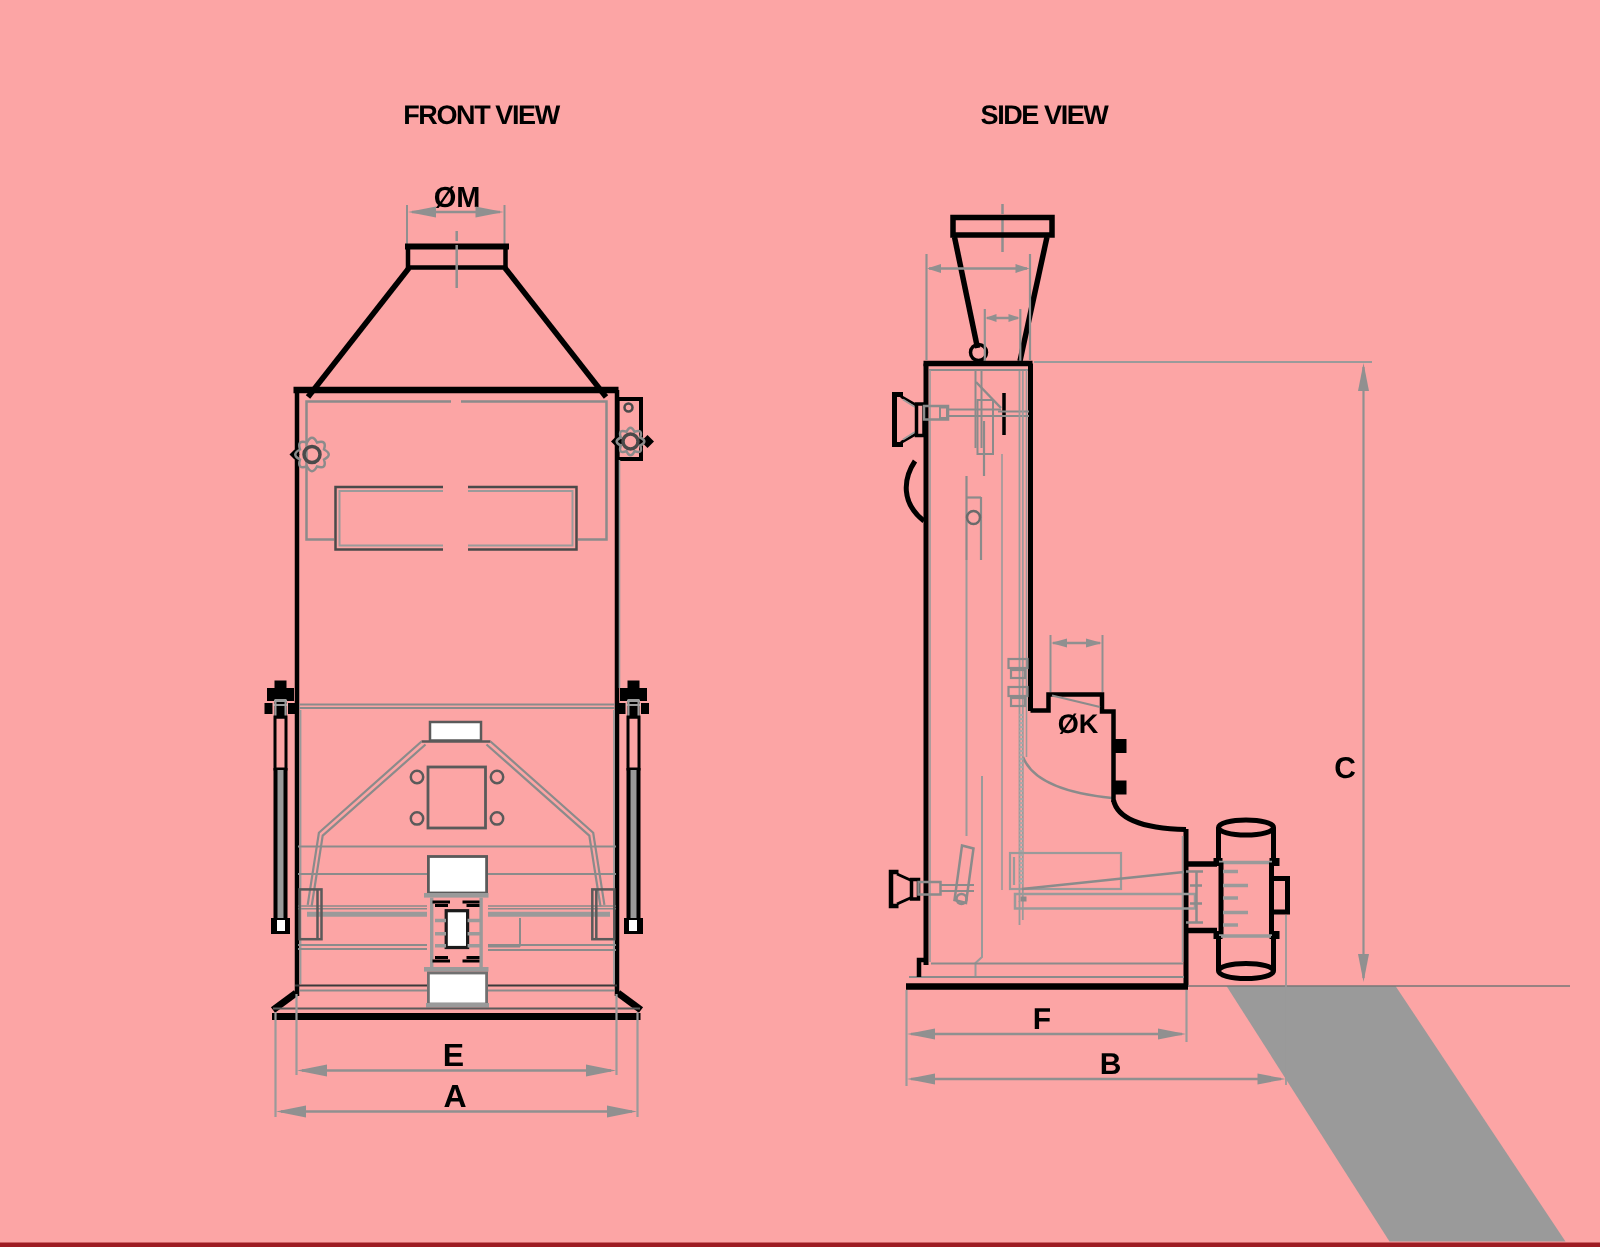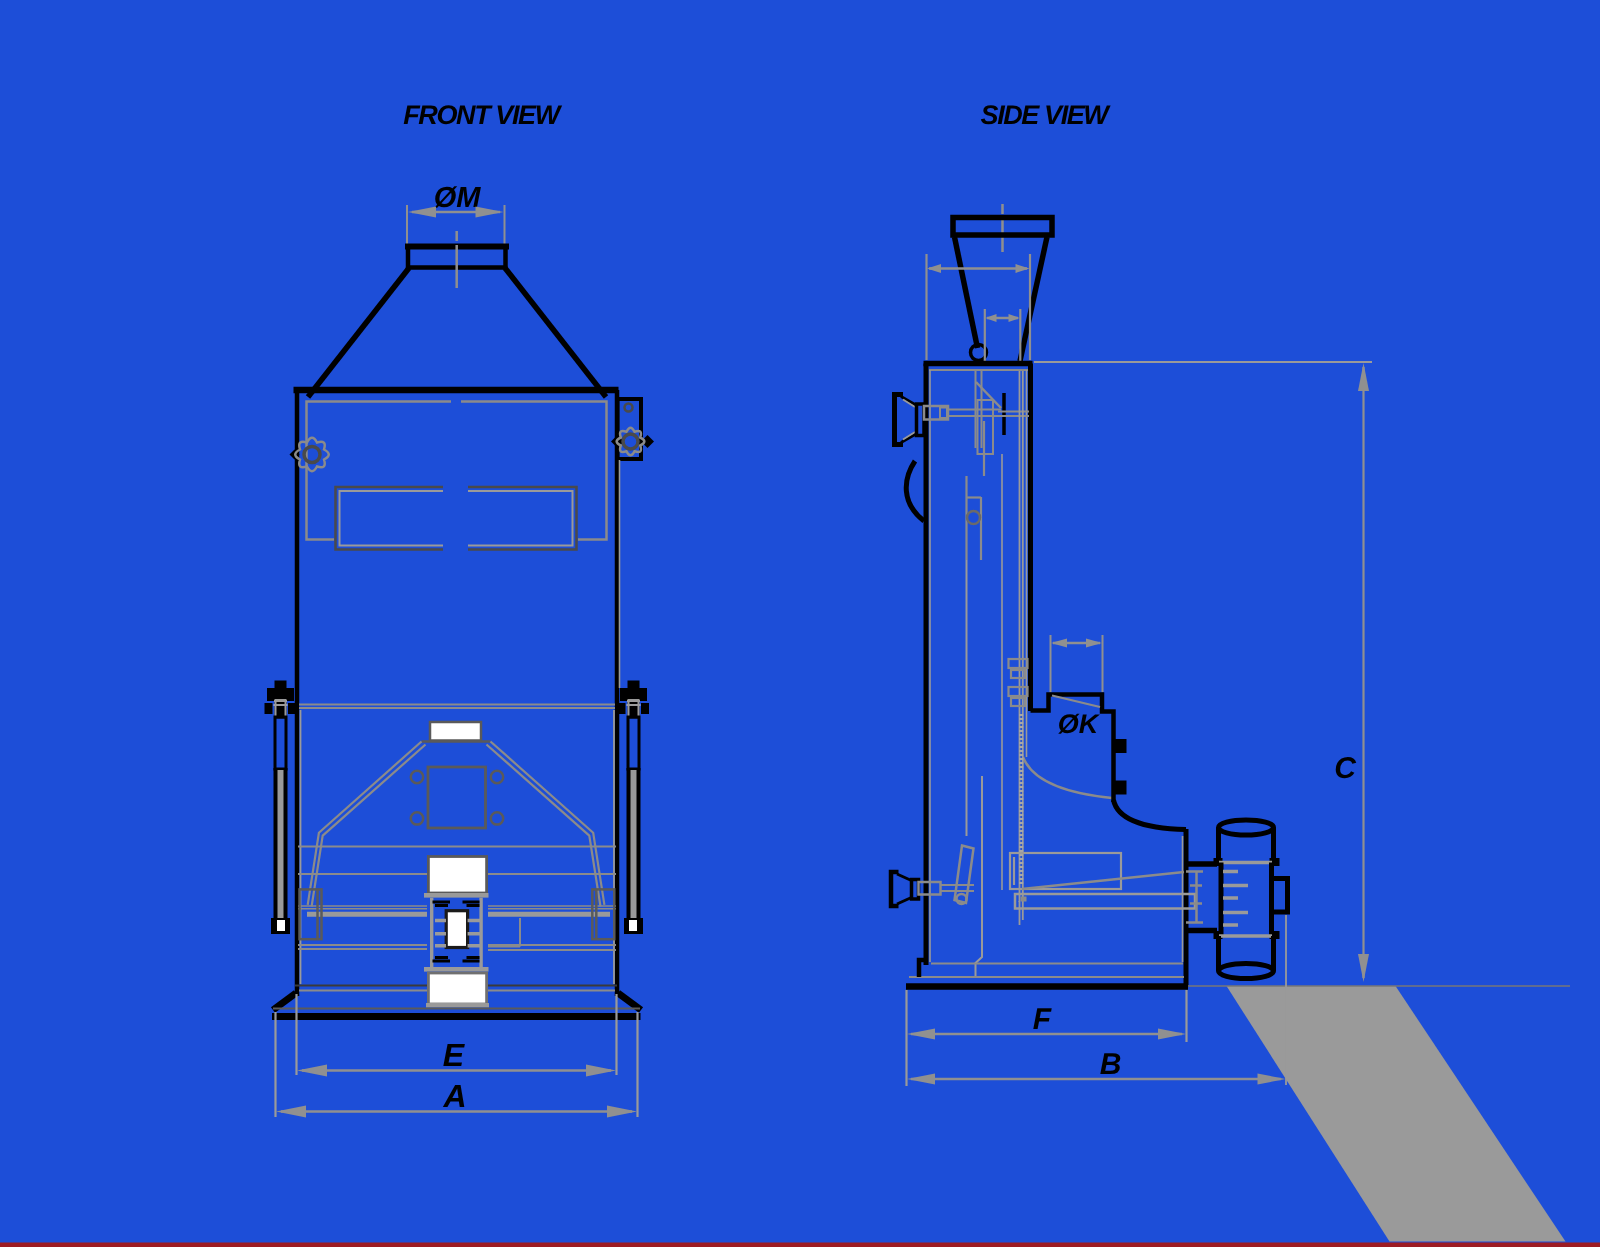--- a/index.html
+++ b/index.html
@@ -1,16 +1,16 @@
 <!DOCTYPE html>
 <html><head>
 <meta charset="utf-8">
 <style>
 html,body{margin:0;padding:0;background:#ffffff;}
-#page{position:relative;width:1600px;height:1247px;background:#1d4ed8;overflow:hidden;font-family:"Liberation Sans",sans-serif;font-style:italic;}
+#page{position:relative;width:1600px;height:1247px;background:#fca5a5;overflow:hidden;font-family:"Liberation Sans",sans-serif;}
 text{font-family:"Liberation Sans",sans-serif;font-weight:bold;fill:#000;text-rendering:geometricPrecision;}
 </style>
 </head>
 <body>
 <div id="page">
 <svg width="1600" height="1247" viewBox="0 0 1600 1247" shape-rendering="geometricPrecision">
 
 <polygon points="1226.5,986 1395.5,986 1565.5,1241.5 1389.5,1241.5" fill="#9a9a9a"></polygon>
 
 <g id="front">

